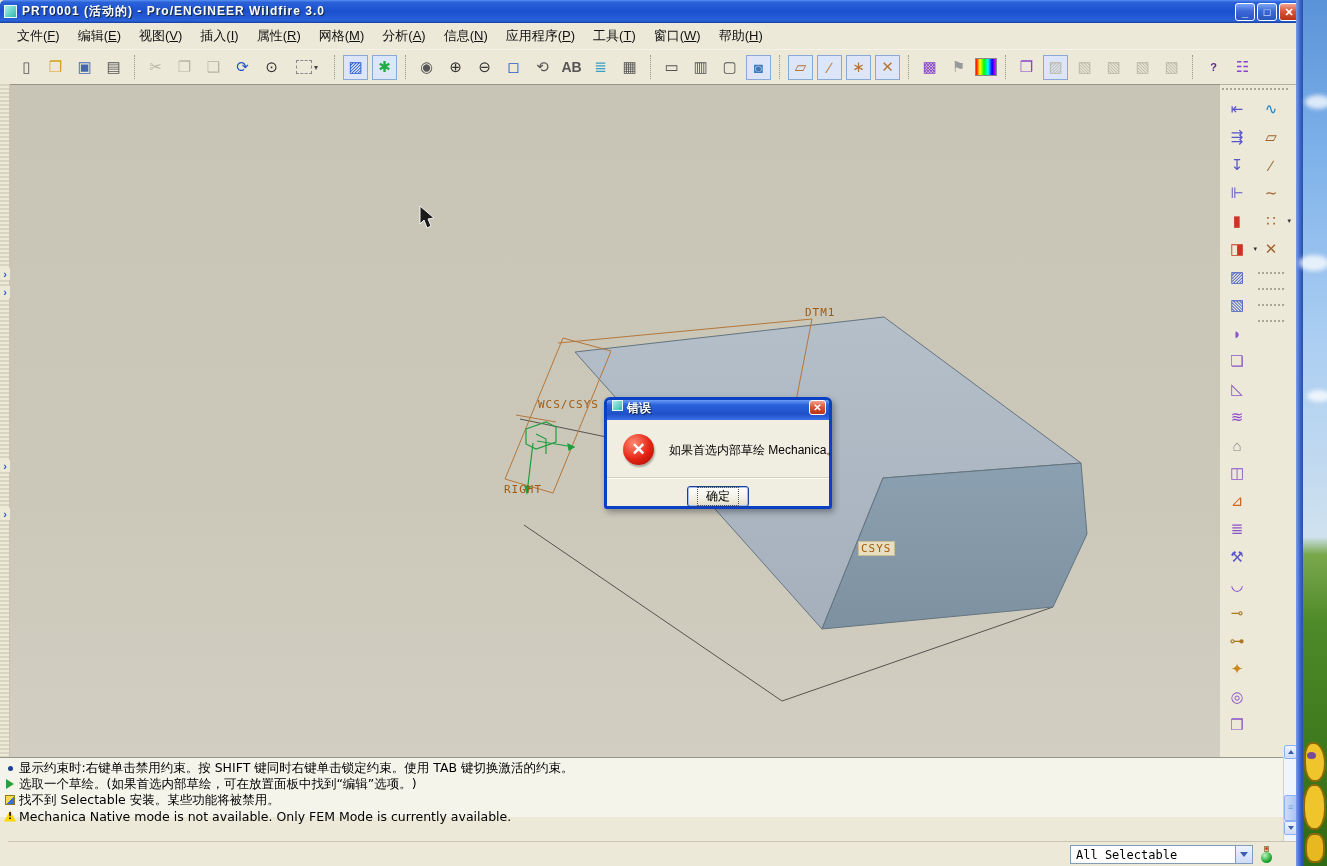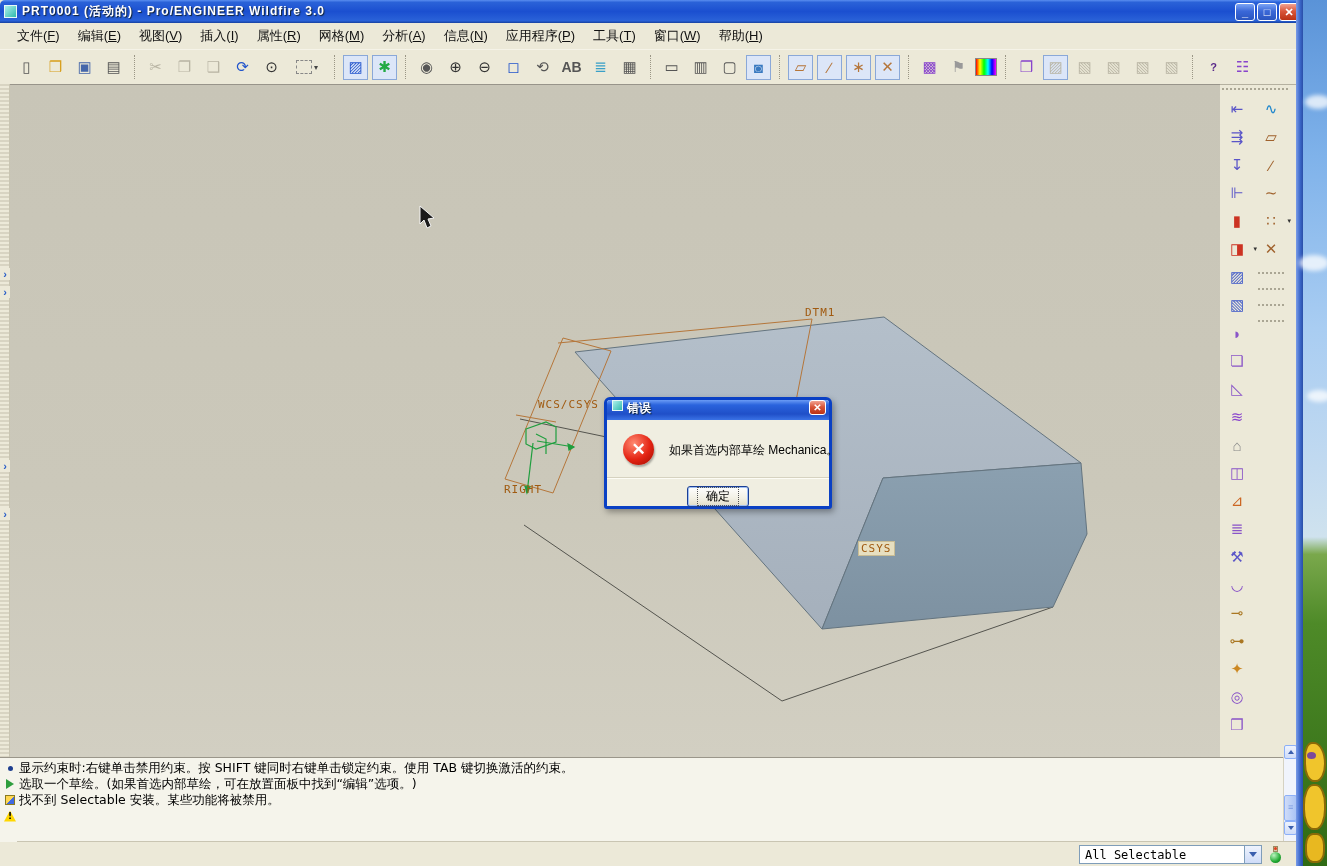--- a/index.html
+++ b/index.html
@@ -74,41 +74,41 @@
     background:radial-gradient(circle at 35% 30%,#ff8a72,#e42313 55%,#9c0b00); box-shadow:1px 2px 2px rgba(0,0,0,.3);
     color:#fff; font-weight:bold; font-size:17px; display:flex; align-items:center; justify-content:center; }
   .dlg-msg { position:absolute; left:62px; top:22px; font-size:12px; color:#000; white-space:nowrap; }
   .dlg-sep { position:absolute; left:0; right:0; top:57px; border-top:1px solid #d6d2c0; border-bottom:1px solid #fdfcf5; }
   .dlg-ok { position:absolute; left:50%; top:66px; transform:translateX(-50%); width:62px; height:21px;
     background:linear-gradient(180deg,#fefefe,#f2f0e4 60%,#e0dcc8); border:1px solid #1c3f94; border-radius:3px;
     box-shadow:0 0 0 1px #9ebef5 inset; font-size:12px; color:#000; display:flex; align-items:center; justify-content:center; }
   .dlg-ok i { font-style:normal; outline:1px dotted #555; padding:0 8px; }
 
   
-  .messages { position:absolute; left:0; top:757px; width:1296px; height:85px; background:#f5f4eb; border-top:1px solid #9a968a; padding:2px 0 8px 3px; }
+  .messages { position:absolute; left:0; top:757px; width:1296px; height:60px; background:#f5f4eb; border-top:1px solid #9a968a; padding:2px 0 8px 3px; }
   .msg-row { height:16px; display:flex; align-items:center; font-size:12.5px; color:#000; white-space:nowrap; font-family:"DejaVu Sans", sans-serif; }
   .msg-ico { width:14px; flex:0 0 14px; display:flex; align-items:center; justify-content:center; margin-right:2px; }
   .ico-bullet { width:5px; height:5px; border-radius:50%; background:#1f3f8f; }
   .ico-arrow { width:0; height:0; border-left:8px solid #2e9e3e; border-top:5px solid transparent; border-bottom:5px solid transparent; }
   .ico-notice { width:10px; height:10px; background:linear-gradient(135deg,#ffd750 55%,#4169e1 55%); border:1px solid #8a7a20; }
   .ico-warn { width:12px; height:11px; background:#ffd700; clip-path:polygon(50% 0,100% 100%,0 100%); position:relative; }
   .ico-warn::after { content:"!"; position:absolute; left:0; right:0; top:0px; text-align:center; font-size:9px; font-weight:bold; color:#000; }
 
   
   .msg-scroll { position:absolute; left:1283px; top:757px; width:13px; height:84px; background:#f0f4fc; border-left:1px solid #d5d2c2; }
   .sb-btn { position:absolute; left:0; width:13px; height:14px; background:linear-gradient(180deg,#eef3fd,#cfdcf8); border:1px solid #8cb0f8; border-radius:2px;
     display:flex; align-items:center; justify-content:center; }
   .sb-btn::after { content:""; width:0; height:0; }
   .sb-up { top:-12px; } .sb-up::after { border-left:3px solid transparent; border-right:3px solid transparent; border-bottom:4px solid #3a5fae; }
   .sb-down { bottom:6px; } .sb-down::after { border-left:3px solid transparent; border-right:3px solid transparent; border-top:4px solid #3a5fae; }
   .sb-thumb { position:absolute; left:0; top:38px; width:13px; height:26px; background:linear-gradient(90deg,#cfdcf8,#aac4f5); border:1px solid #8cb0f8; border-radius:2px; }
   .sb-thumb::after { content:"≡"; color:#7a9ae0; font-size:9px; position:absolute; left:3px; top:6px; }
 
   
-  .statusbar { position:absolute; left:17px; top:841px; width:1296px; height:25px; background:#ece9d8; border-top:1px solid #c9c5b2; }
+  .statusbar { position:absolute; left:8px; top:841px; width:1296px; height:25px; background:#ece9d8; border-top:1px solid #c9c5b2; }
   .combo { position:absolute; left:1062px; top:3px; width:183px; height:19px; background:#fff; border:1px solid #7f9db9; display:flex; align-items:center; }
   .combo-text { flex:1; font-size:12px; font-family:"DejaVu Sans Mono", monospace; padding-left:5px; color:#000; white-space:nowrap; overflow:hidden; }
   .combo-btn { width:17px; height:17px; background:linear-gradient(180deg,#eef3fd,#cfdcf8); border-left:1px solid #7f9db9;
     display:flex; align-items:center; justify-content:center; }
   .combo-btn::after { content:""; border-left:4px solid transparent; border-right:4px solid transparent; border-top:5px solid #3a5fae; }
   .status-light { position:absolute; left:1252px; top:4px; width:13px; height:17px; }
   .status-light .bulb { position:absolute; left:1px; bottom:0; width:11px; height:11px; border-radius:50%;
     background:radial-gradient(circle at 35% 30%,#baf5c0,#22aa33 60%,#0d6e18); }
   .status-light .nub { position:absolute; left:4px; top:0; width:5px; height:6px; background:#d8c8a8; border:1px solid #9a8a60; }
   .status-light .dot { position:absolute; left:5px; top:1px; width:3px; height:3px; border-radius:50%; background:#e04020; }
@@ -361,20 +361,21 @@
       <div class="msg-row">
         <span class="msg-ico">
           <span class="ico-notice"></span>
         </span>
         <span>找不到 Selectable 安装。某些功能将被禁用。</span>
       </div>
       <div class="msg-row">
         <span class="msg-ico">
           <span class="ico-warn"></span>
         </span>
+        <span>Mechanica Native mode is not available. Only FEM Mode is currently available.</span>
       </div>
     </div>
   <div class="msg-scroll">
     <div class="sb-btn sb-up"></div>
     <div class="sb-thumb"></div>
     <div class="sb-btn sb-down"></div>
   </div>
 
   <div class="statusbar">
     <div class="combo">

